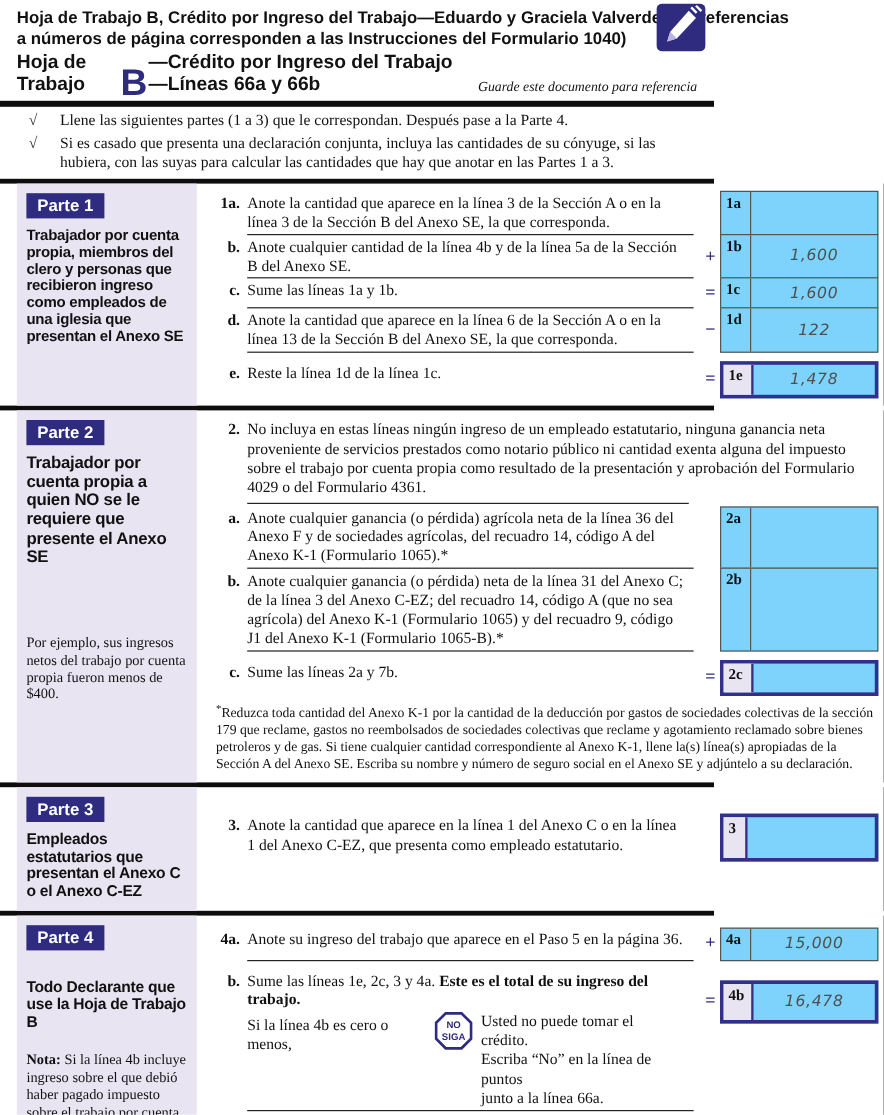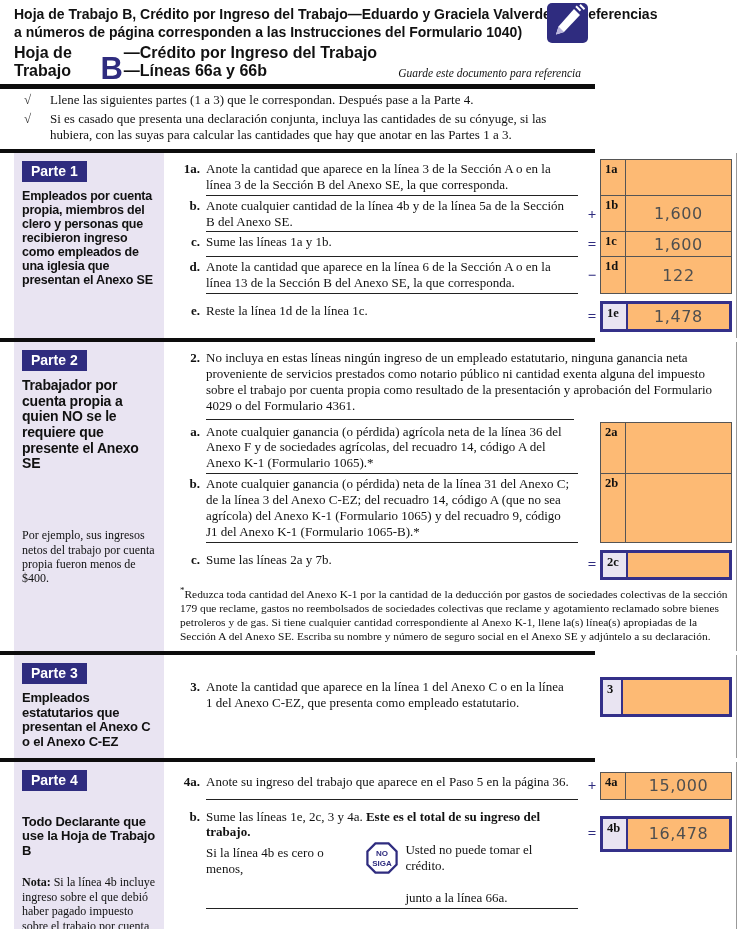--- a/index.html
+++ b/index.html
@@ -32,24 +32,24 @@
   .side-note{font-size:12px;line-height:1.2;}
   .maincol{flex:1;padding:6px 4px 6px 12px;box-sizing:border-box;}
 
   
   .item{display:flex;align-items:stretch;}
   .inum{width:30px;min-width:30px;text-align:right;padding:2px 6px 0 0;font-weight:bold;font-size:13px;box-sizing:border-box;}
   .itext{flex:1;font-size:13px;line-height:1.22;padding:2px 8px 2px 0;margin-right:6px;}
   .itext.sep{border-bottom:1px solid #222;}
   .opcell{width:16px;min-width:16px;display:flex;align-items:center;justify-content:center;color:#2f2c7f;font-weight:bold;font-size:15px;}
   .boxwrap{display:flex;align-items:stretch;}
-  .box{display:flex;width:132px;box-sizing:border-box;border:1px solid #555;background:#fdba74;}
+  .box{display:flex;width:132px;box-sizing:border-box;border:1px solid #555;background:#7dd3fc;}
   .box.joined{margin-top:-1px;}
   .box .lbl{width:25px;min-width:25px;box-sizing:border-box;border-right:1px solid #555;font-weight:bold;font-size:12.5px;padding:2px 0 0 4px;}
-  .box .val{flex:1;display:flex;align-items:center;justify-content:center;font-family:"DejaVu Sans",sans-serif;font-size:16px;color:#4f4f4f;letter-spacing:.6px;}
+  .box .val{flex:1;display:flex;align-items:center;justify-content:center;font-family:"DejaVu Sans",sans-serif;font-style:italic;font-size:13px;color:#4f4f4f;letter-spacing:.6px;}
   .box.heavy{border:3px solid #343089;}
   .box.heavy .lbl{background:#e9e4f2;border-right:2px solid #343089;}
   .gaprow{margin-top:7px;}
 
   .wide-note{font-size:11.4px;line-height:1.25;padding:5px 2px 2px 4px;font-family:Liberation Serif, serif;}
   .intro-text{font-size:13px;line-height:1.24;padding:2px 2px 3px 0;}
   .intro-sep{border-bottom:1px solid #222;margin-right:158px;margin-top:1px;}
 
   
   .p4b-line1{font-size:13px;line-height:1.22;}
@@ -90,21 +90,21 @@
   </div>
   <div class="bullet-row">
     <span class="bullet-check">√</span>
     <span class="bullet-text">Si es casado que presenta una declaración conjunta, incluya las cantidades de su cónyuge, si las hubiera, con las suyas para calcular las cantidades que hay que anotar en las Partes 1 a 3.</span>
   </div>
   <div class="secbar mt"></div>
 
   <div class="section">
     <div class="sidecol">
       <span class="badge">Parte 1</span>
-      <div class="side-title">Empleados por cuenta propia, miembros del clero y personas que recibieron ingreso como empleados de una iglesia que presentan el Anexo SE</div>
+      <div class="side-title">Trabajador por cuenta propia, miembros del clero y personas que recibieron ingreso como empleados de una iglesia que presentan el Anexo SE</div>
     </div>
     <div class="maincol">
 
       <div class="item" style="min-height:34px;">
         <div class="inum">1a.</div>
         <div class="itext sep">Anote la cantidad que aparece en la línea 3 de la Sección A o en la línea 3 de la Sección B del Anexo SE, la que corresponda.</div>
         <div class="opcell"></div>
         <div class="boxwrap">
             <div class="box">
           <div class="lbl">1a</div>
@@ -280,21 +280,21 @@
             <span class="p4b-cond">Si la línea 4b es cero o menos,</span>
             <span class="stop-icon">
               <svg width="32" height="32" viewBox="0 0 34 34">
                 <polygon points="10,1.5 24,1.5 32.5,10 32.5,24 24,32.5 10,32.5 1.5,24 1.5,10" fill="#fff" stroke="#2f2c7f" stroke-width="2.4"></polygon>
                 <text x="17" y="14.5" text-anchor="middle" font-family="Liberation Sans,sans-serif" font-weight="bold" font-size="8.5" fill="#2f2c7f">NO</text>
                 <text x="17" y="25" text-anchor="middle" font-family="Liberation Sans,sans-serif" font-weight="bold" font-size="8.5" fill="#2f2c7f">SIGA</text>
               </svg>
             </span>
             <span class="p4b-stoptext">
               <span>Usted no puede tomar el crédito.</span><br>
-              <br>
+              <span>Escriba “No” en la línea de puntos</span><br>
               <span>junto a la línea 66a.</span>
             </span>
           </div>
         </div>
         <div class="opcell" style="align-items:flex-start;padding-top:18px;">=</div>
         <div class="boxwrap" style="align-items:flex-start;">
             <div class="box heavy" style="height:36px;margin-top:9px;">
           <div class="lbl">4b</div>
           <div class="val">16,478</div>
         </div>

